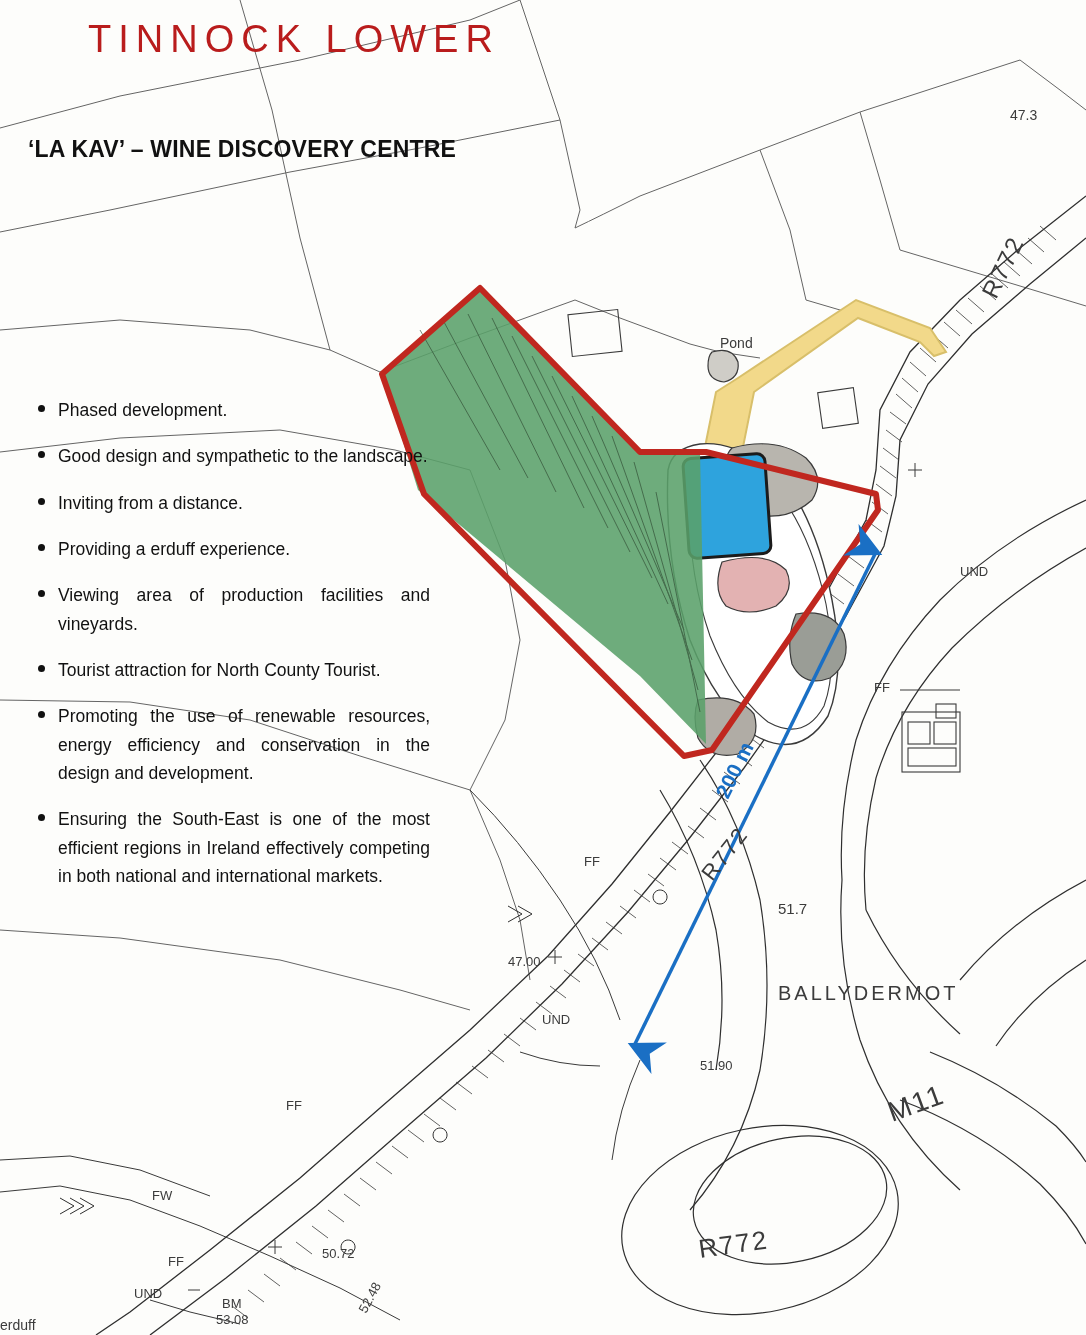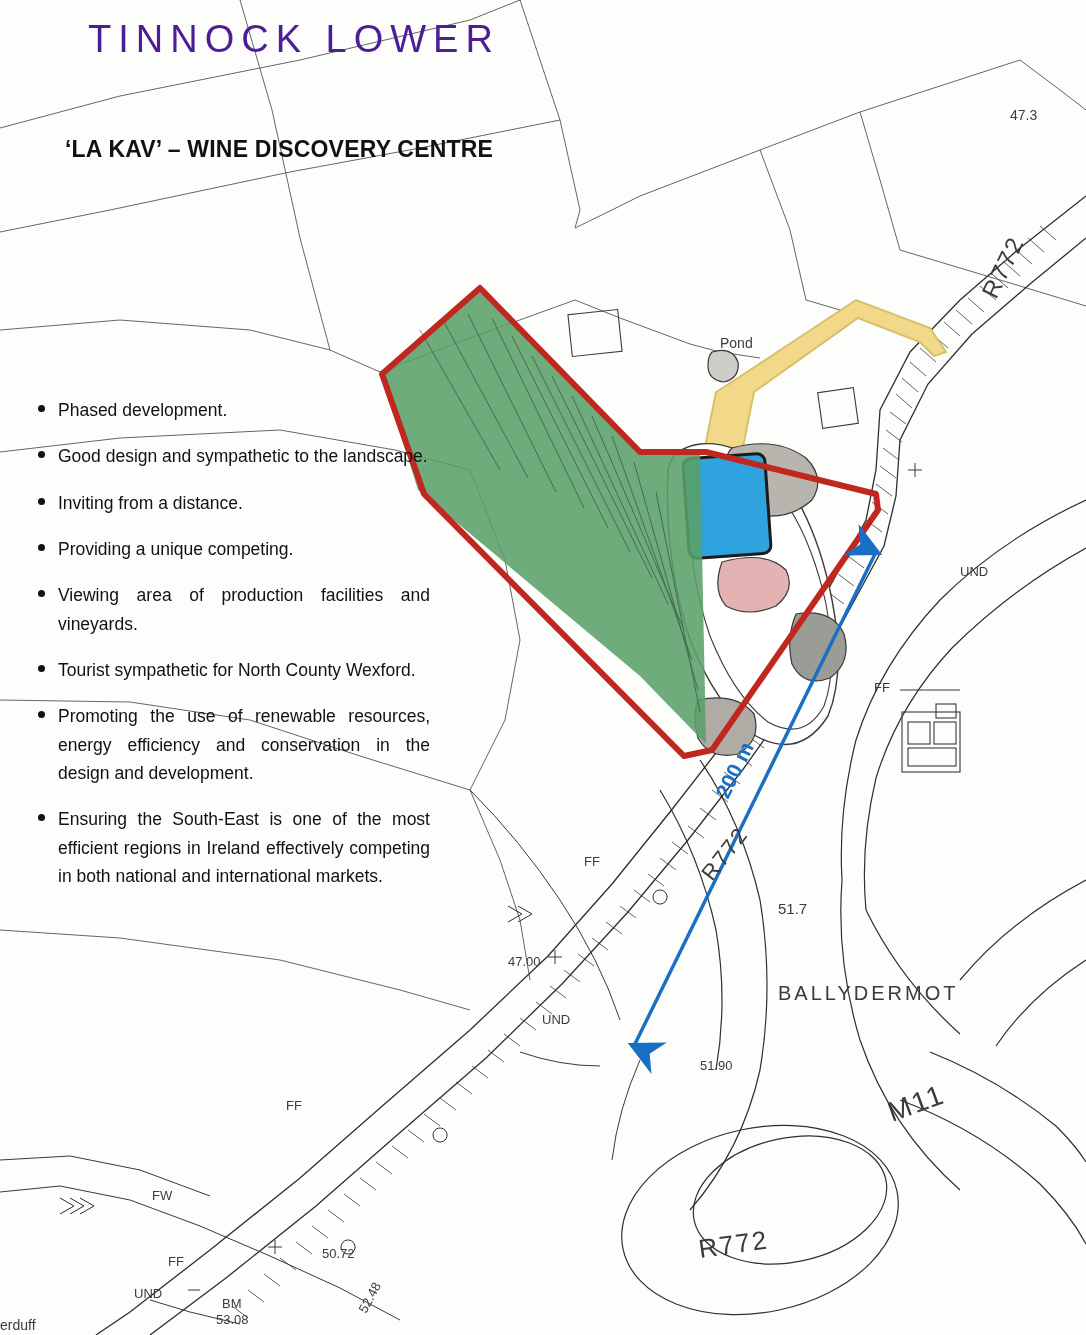--- a/index.html
+++ b/index.html
@@ -27,31 +27,30 @@
     font-family: "Liberation Sans", sans-serif;
     color: #4a4a4a;
     white-space: nowrap;
     pointer-events: none;
   }
   #tinnock-lower {
     left: 88px;
     top: 18px;
     font-size: 38px;
     letter-spacing: 7px;
-    color: #4c1d95;
+    color: #b91c1c;
   }
   #title-block {
     position: absolute;
     left: 28px;
     top: 136px;
     font-size: 23px;
     font-weight: bold;
     letter-spacing: 0.2px;
     color: #111111;
-    margin-left: 37px;
   }
   #bullets {
     position: absolute;
     left: 18px;
     top: 388px;
     width: 420px;
     font-size: 17.5px;
     line-height: 1.62;
     color: #111111;
   }
@@ -323,21 +322,21 @@
 
   <div class="place-label" id="tinnock-lower">TINNOCK LOWER</div>
 
   <div id="title-block">‘LA KAV’ – WINE DISCOVERY CENTRE</div>
 
   <div id="bullets">
     <ul>
       <li>Phased development.</li>
       <li>Good design and sympathetic to the landscape.</li>
       <li>Inviting from a distance.</li>
-      <li>Providing a unique competing.</li>
+      <li>Providing a erduff experience.</li>
       <li>Viewing area of production facilities and vineyards.</li>
-      <li>Tourist sympathetic for North County Wexford.</li>
+      <li>Tourist attraction for North County Tourist.</li>
       <li>Promoting the use of renewable resources, energy efficiency and conservation in the design and development.</li>
       <li>Ensuring the South-East is one of the most efficient regions in Ireland effectively competing in both national and international markets.</li>
     </ul>
   </div>
 
 </div>
 
 </body></html>

